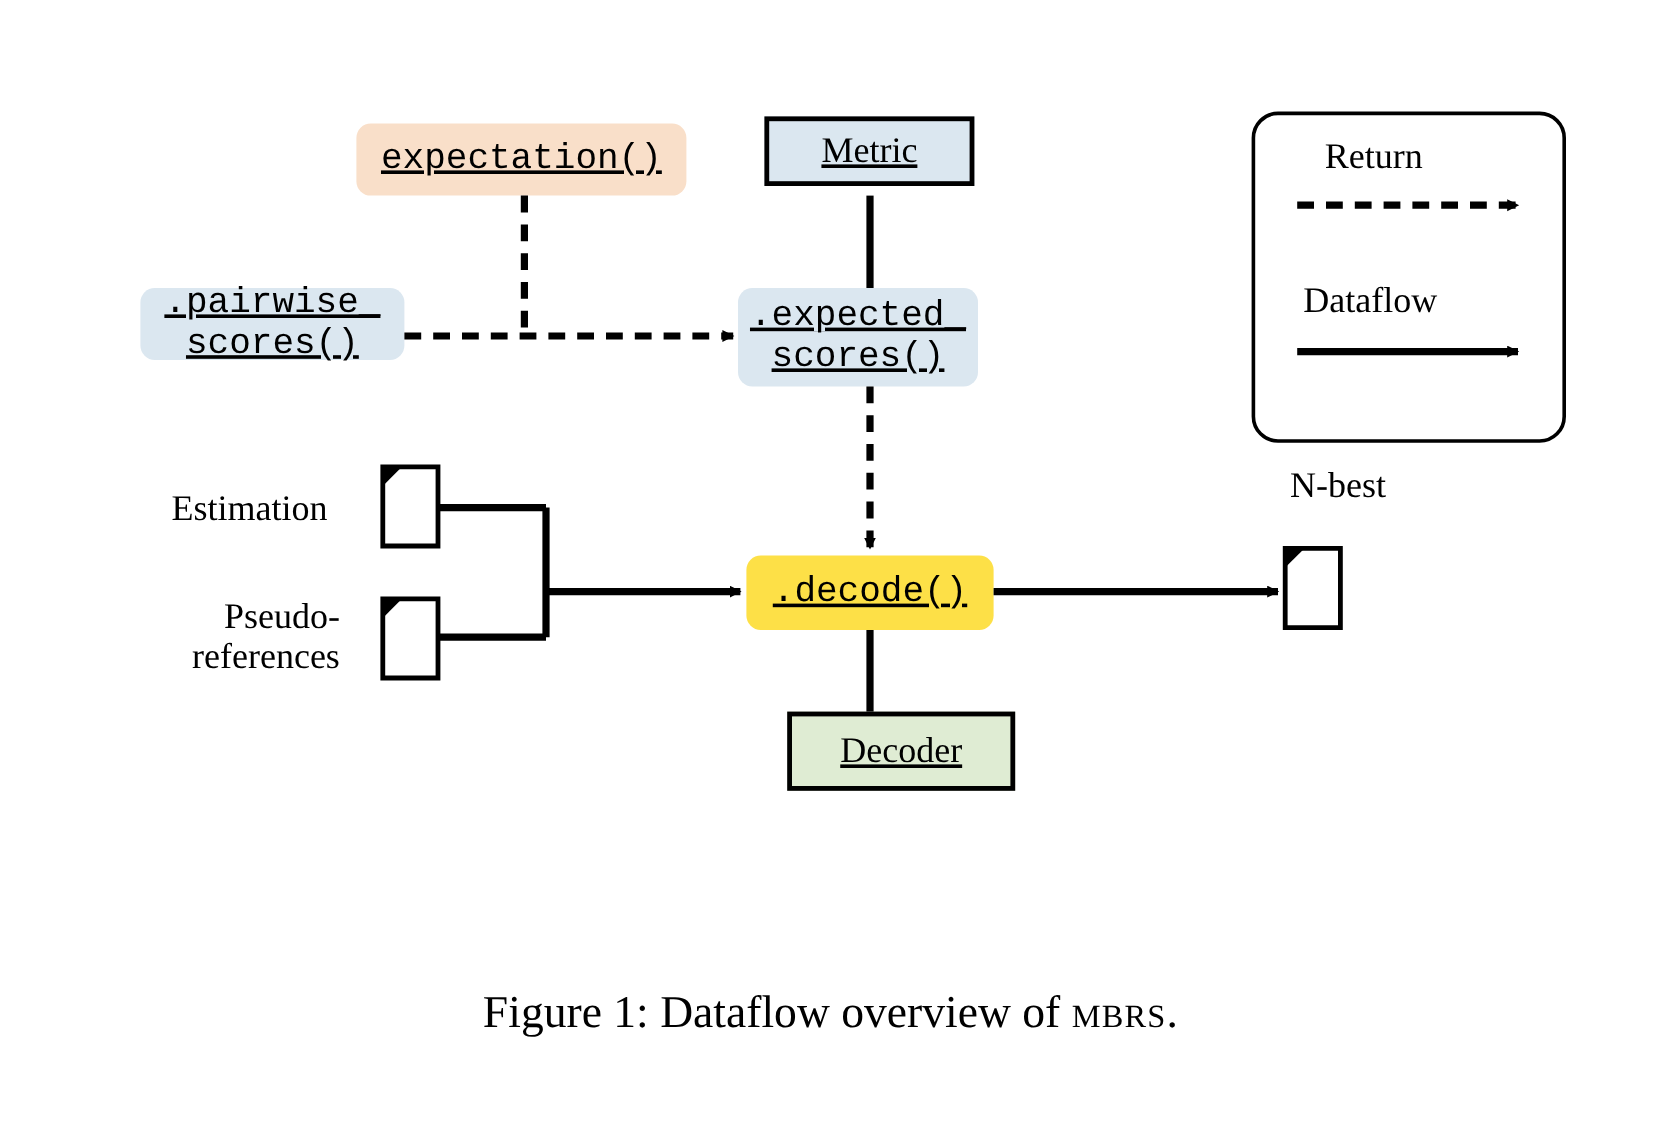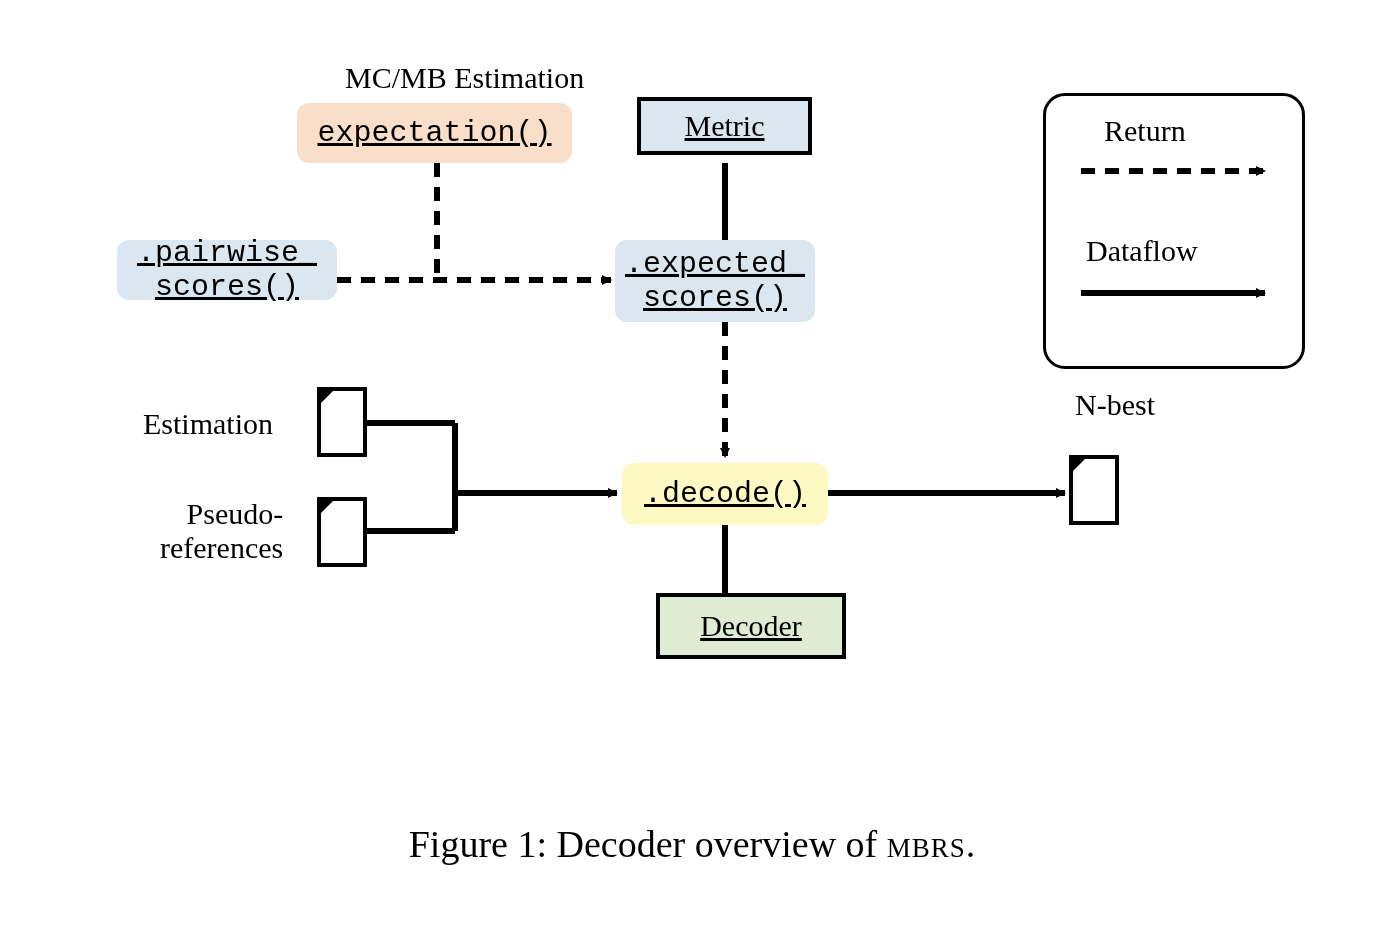--- a/index.html
+++ b/index.html
@@ -28,21 +28,21 @@
       border-radius: 12px;
       padding: 8px 32px;
       font-size: 30px;
       line-height: 1.15;
       text-decoration: underline;
     }
     .mono { font-family: 'Courier New', Courier, monospace; }
     .serif { font-family: Georgia, 'Times New Roman', serif; }
     .blue-fill { background: #dbe7f0; }
     .orange-fill { background: #f9dfc9; }
-    .green-fill { background: #fef9c3; }
+    .green-fill { background: #fde047; }
     .blue-outline { background: #dbe7f0; border: 4px solid #000; border-radius: 0; }
     .green-outline { background: #dfecd3; border: 4px solid #000; border-radius: 0; margin-left: 26px; }
     .label { position: absolute; font-size: 30px; }
     .legend-box {
       position: absolute;
       border: 3px solid #000;
       border-radius: 22px;
       background: white;
     }
     .caption {
@@ -54,21 +54,20 @@
       font-family: Georgia, 'Times New Roman', serif;
     }
     .smallcaps { font-variant: small-caps; letter-spacing: 1px; }
     svg { position: absolute; left: 0; top: 0; overflow: visible; }
   </style>
 </head>
 <body>
 
 <div class="diagram">
 
-  <div class="label serif" style="left:270px; top:-14px;">MC/MB Estimation</div>
 
   <div class="box orange-fill mono" style="left:222px; top:28px; width:275px; height:60px;">expectation()</div>
 
   <div class="box blue-outline serif" style="left:562px; top:22px; width:175px; height:58px;">Metric</div>
 
   <div class="box blue-fill mono" style="left:42px; top:165px; width:220px; height:60px; white-space: pre-line;"><span>.pairwise_
 scores()</span></div>
 
   <div class="box blue-fill mono" style="left:540px; top:165px; width:200px; height:82px; white-space: pre-line;"><span>.expected_
 scores()</span></div>
@@ -127,14 +126,14 @@
     <line x1="380" y1="418" x2="542" y2="418" stroke="#000" stroke-width="6" marker-end="url(#arrow)"></line>
 
     <line x1="753" y1="418" x2="990" y2="418" stroke="#000" stroke-width="6" marker-end="url(#arrow)"></line>
 
     <line x1="1006" y1="96" x2="1190" y2="96" stroke="#000" stroke-width="6" stroke-dasharray="14,10" marker-end="url(#arrow)"></line>
     <line x1="1006" y1="218" x2="1190" y2="218" stroke="#000" stroke-width="6" marker-end="url(#arrow)"></line>
   </svg>
 </div>
 
 <div class="caption" style="top:822px;">
-  <span>Figure 1: Decoder overview of </span><span class="smallcaps">mbrs</span><span>.</span>
+  <span>Figure 1: Dataflow overview of </span><span class="smallcaps">mbrs</span><span>.</span>
 </div>
 
 </body></html>

